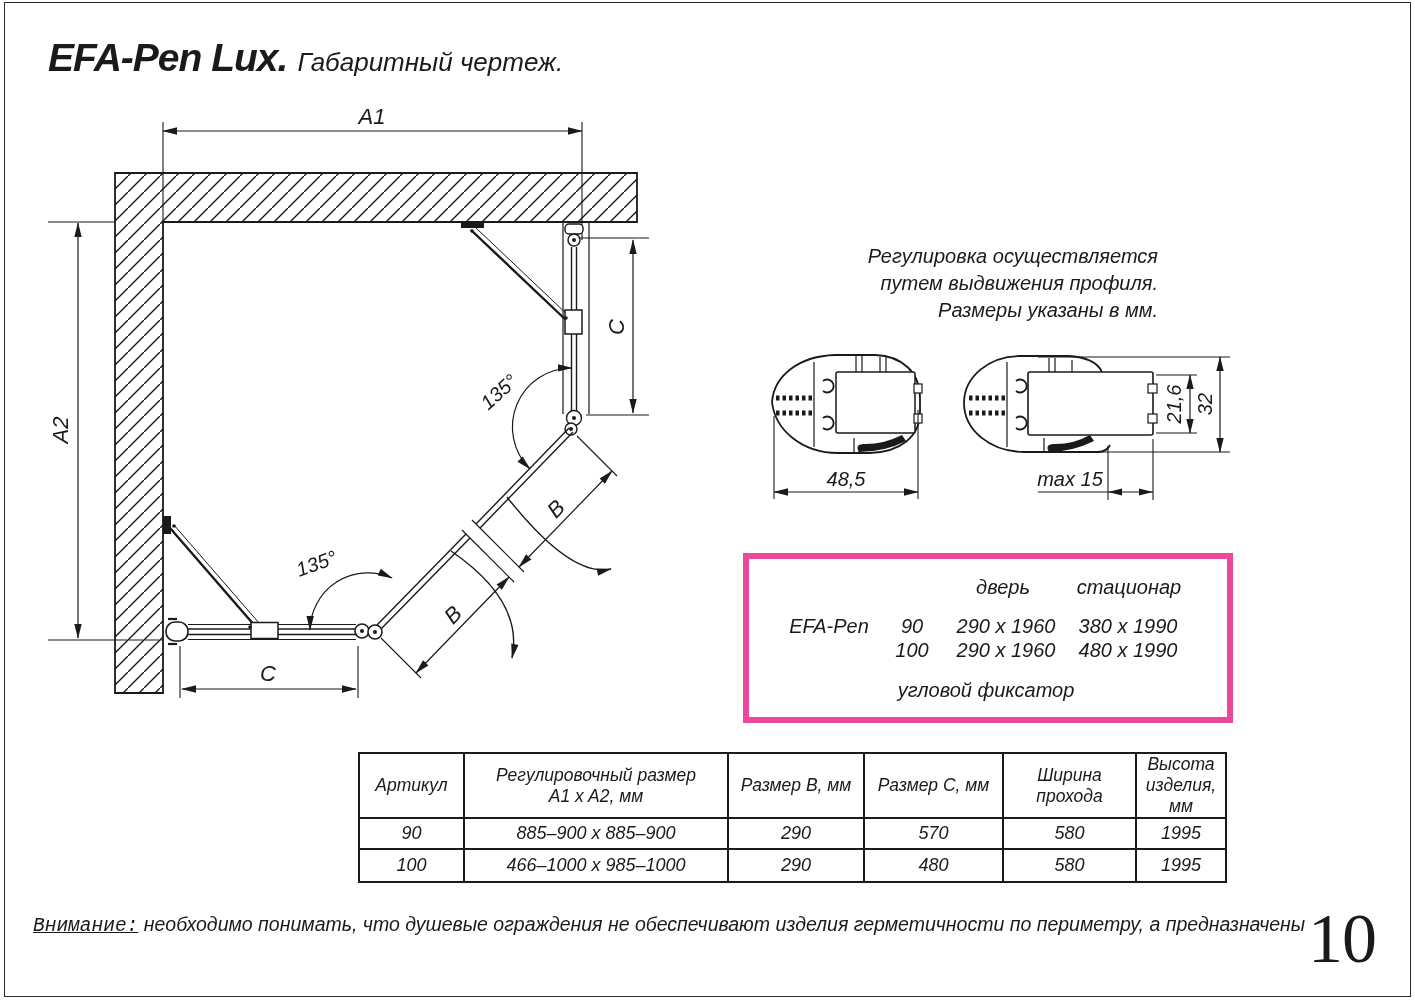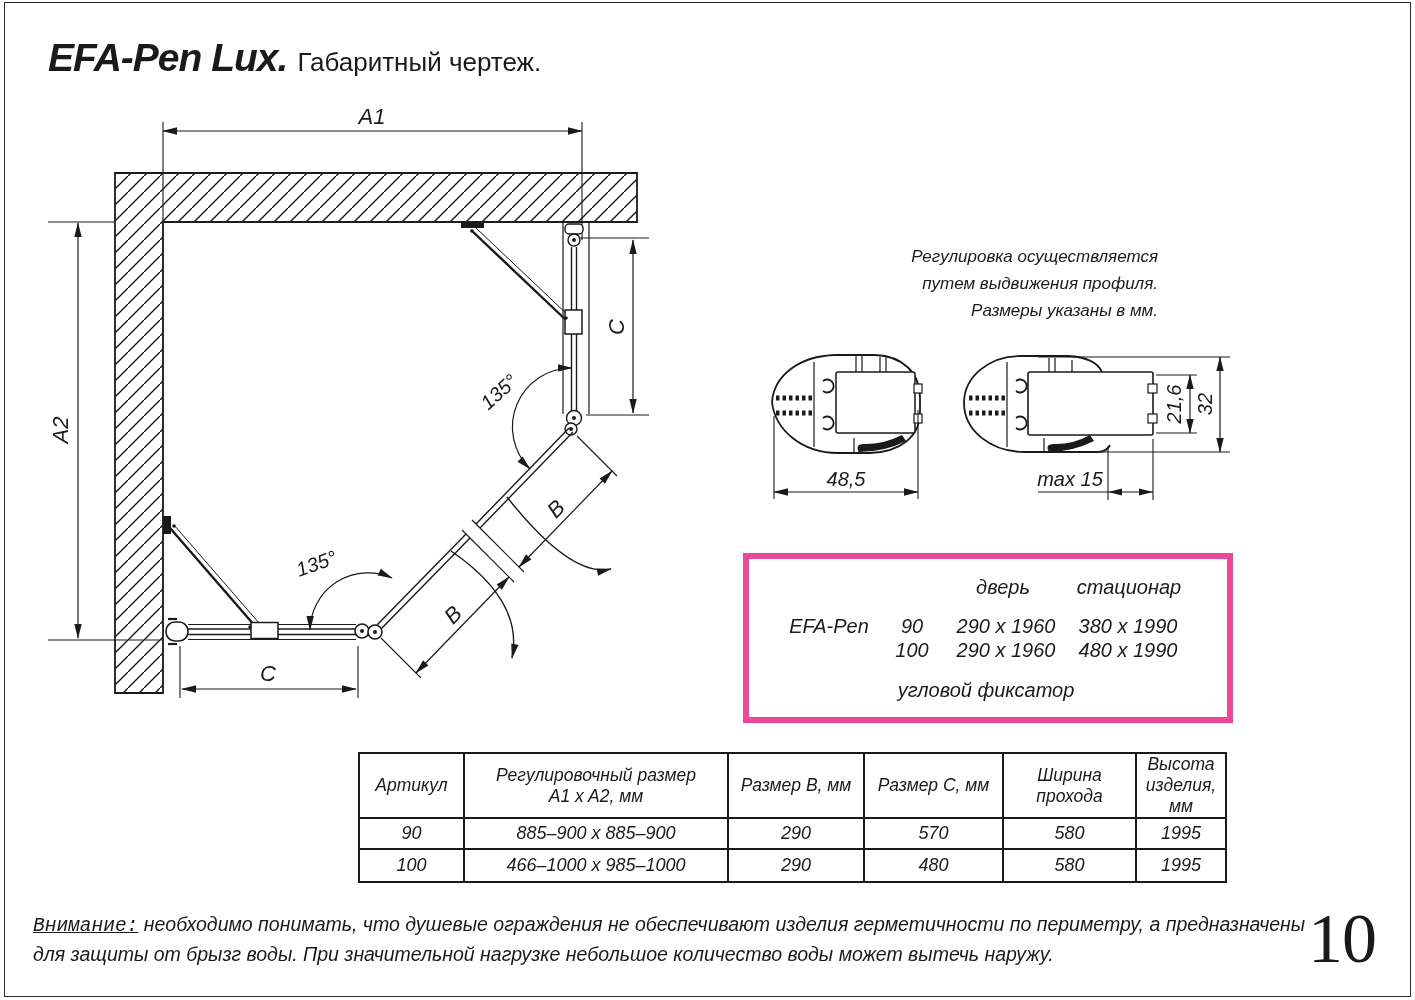--- a/index.html
+++ b/index.html
@@ -3,23 +3,23 @@
 <meta charset="utf-8">
 <style>
   html,body{margin:0;padding:0;background:#fff;}
   body{width:1415px;height:1000px;position:relative;overflow:hidden;
        font-family:"Liberation Sans",sans-serif;color:#1a1a1a;}
   .page-border{position:absolute;left:4px;top:2px;right:4px;bottom:3px;
        border:1.5px solid #2a2a2a;pointer-events:none;}
   .abs{position:absolute;}
   .title-wrap{left:48px;top:36px;white-space:nowrap;}
   .title-main{font-style:italic;font-weight:600;font-size:39px;letter-spacing:-1px;}
-  .title-sub{font-size:26px;margin-left:10px;}
+  .title-sub{font-style:italic;font-size:26px;margin-left:10px;}
   .note{left:800px;top:243px;width:358px;text-align:right;
-        font-style:italic;font-size:17px;line-height:27px;white-space:pre-line;}
+        font-style:italic;font-size:20px;line-height:27px;white-space:pre-line;}
   svg text{fill:#1a1a1a;}
   .dim{font:italic 22px "Liberation Sans",sans-serif;}
   .dim-sm{font:italic 20px "Liberation Sans",sans-serif;}
   .specbox{left:743px;top:553px;width:478px;height:158px;border:6px solid #ec4899;
            font-style:italic;font-size:20px;}
   .sb{position:absolute;transform:translate(-50%,-50%);white-space:nowrap;}
   table.main{position:absolute;left:358px;top:752px;border-collapse:collapse;
              table-layout:fixed;font-style:italic;}
   table.main td,table.main th{border:2px solid #1a1a1a;text-align:center;
              vertical-align:middle;padding:0;font-weight:normal;}
@@ -297,16 +297,15 @@
     <td>290</td>
     <td>480</td>
     <td>580</td>
     <td>1995</td>
   </tr>
 </tbody>
   </table>
 
 <div class="abs warning">
   <span class="u">Внимание:</span><span> необходимо понимать, что душевые ограждения не обеспечивают изделия герметичности по периметру, а предназначены</span><br>
-  <span>для защиты от брызг воды. При значительной нагрузке небольшое количество воды может вытечь наружу.</span>
 </div>
 
 <div class="abs pagenum">10</div>
 
 </body></html>

